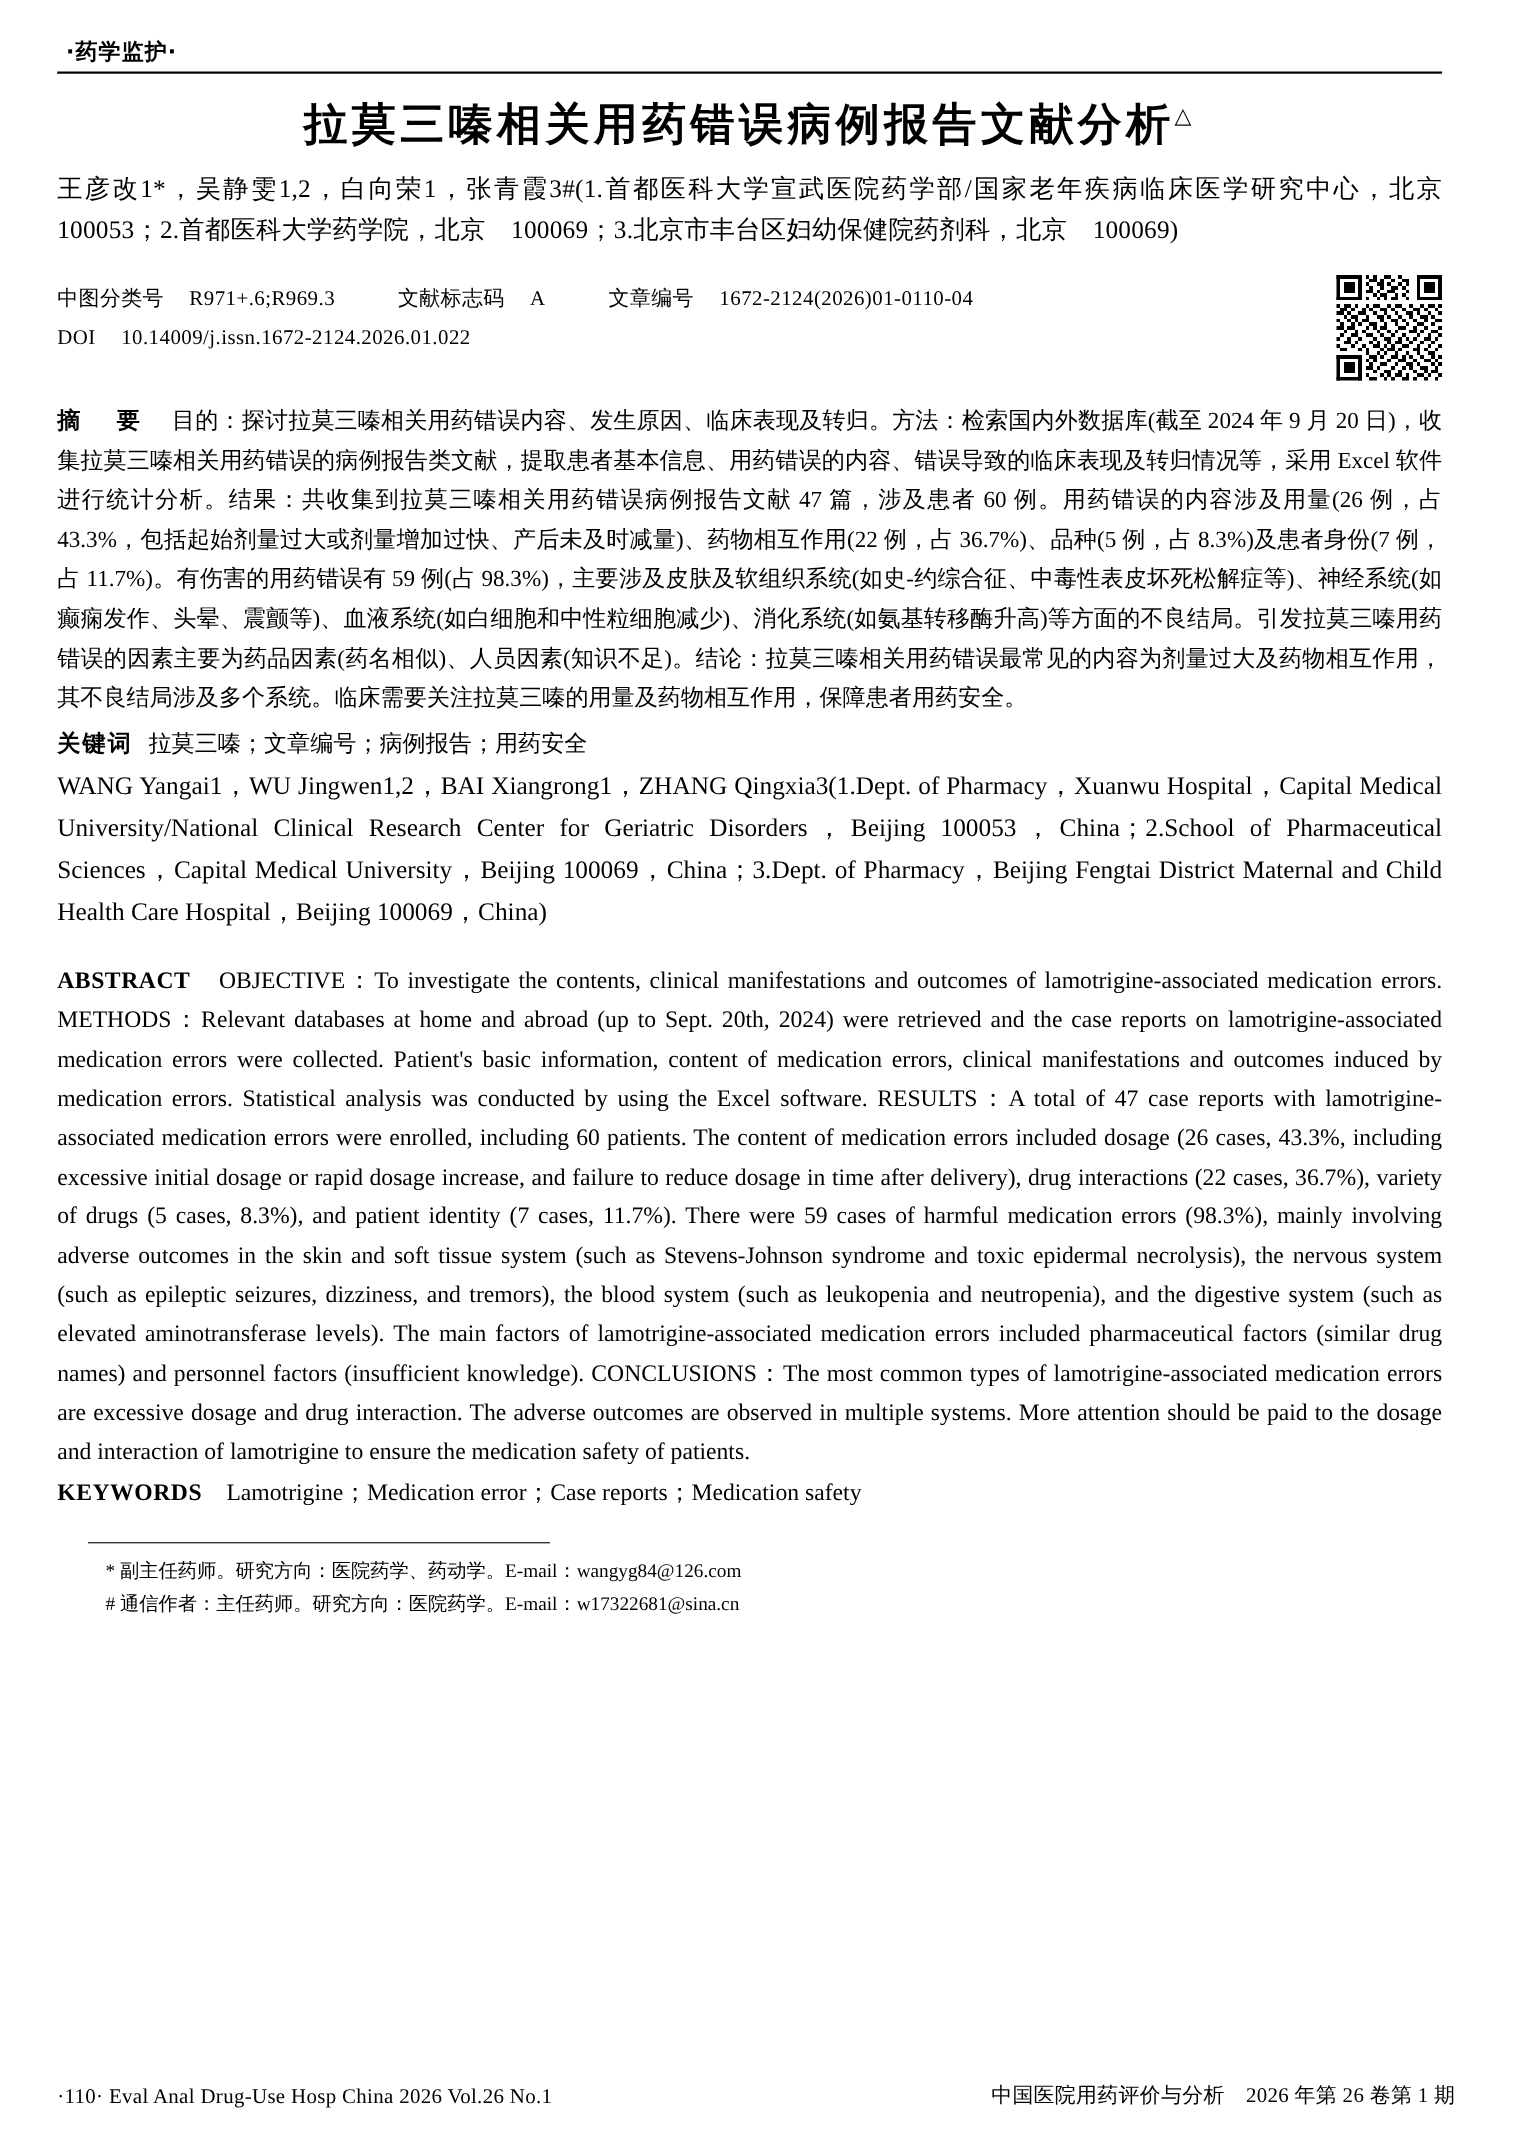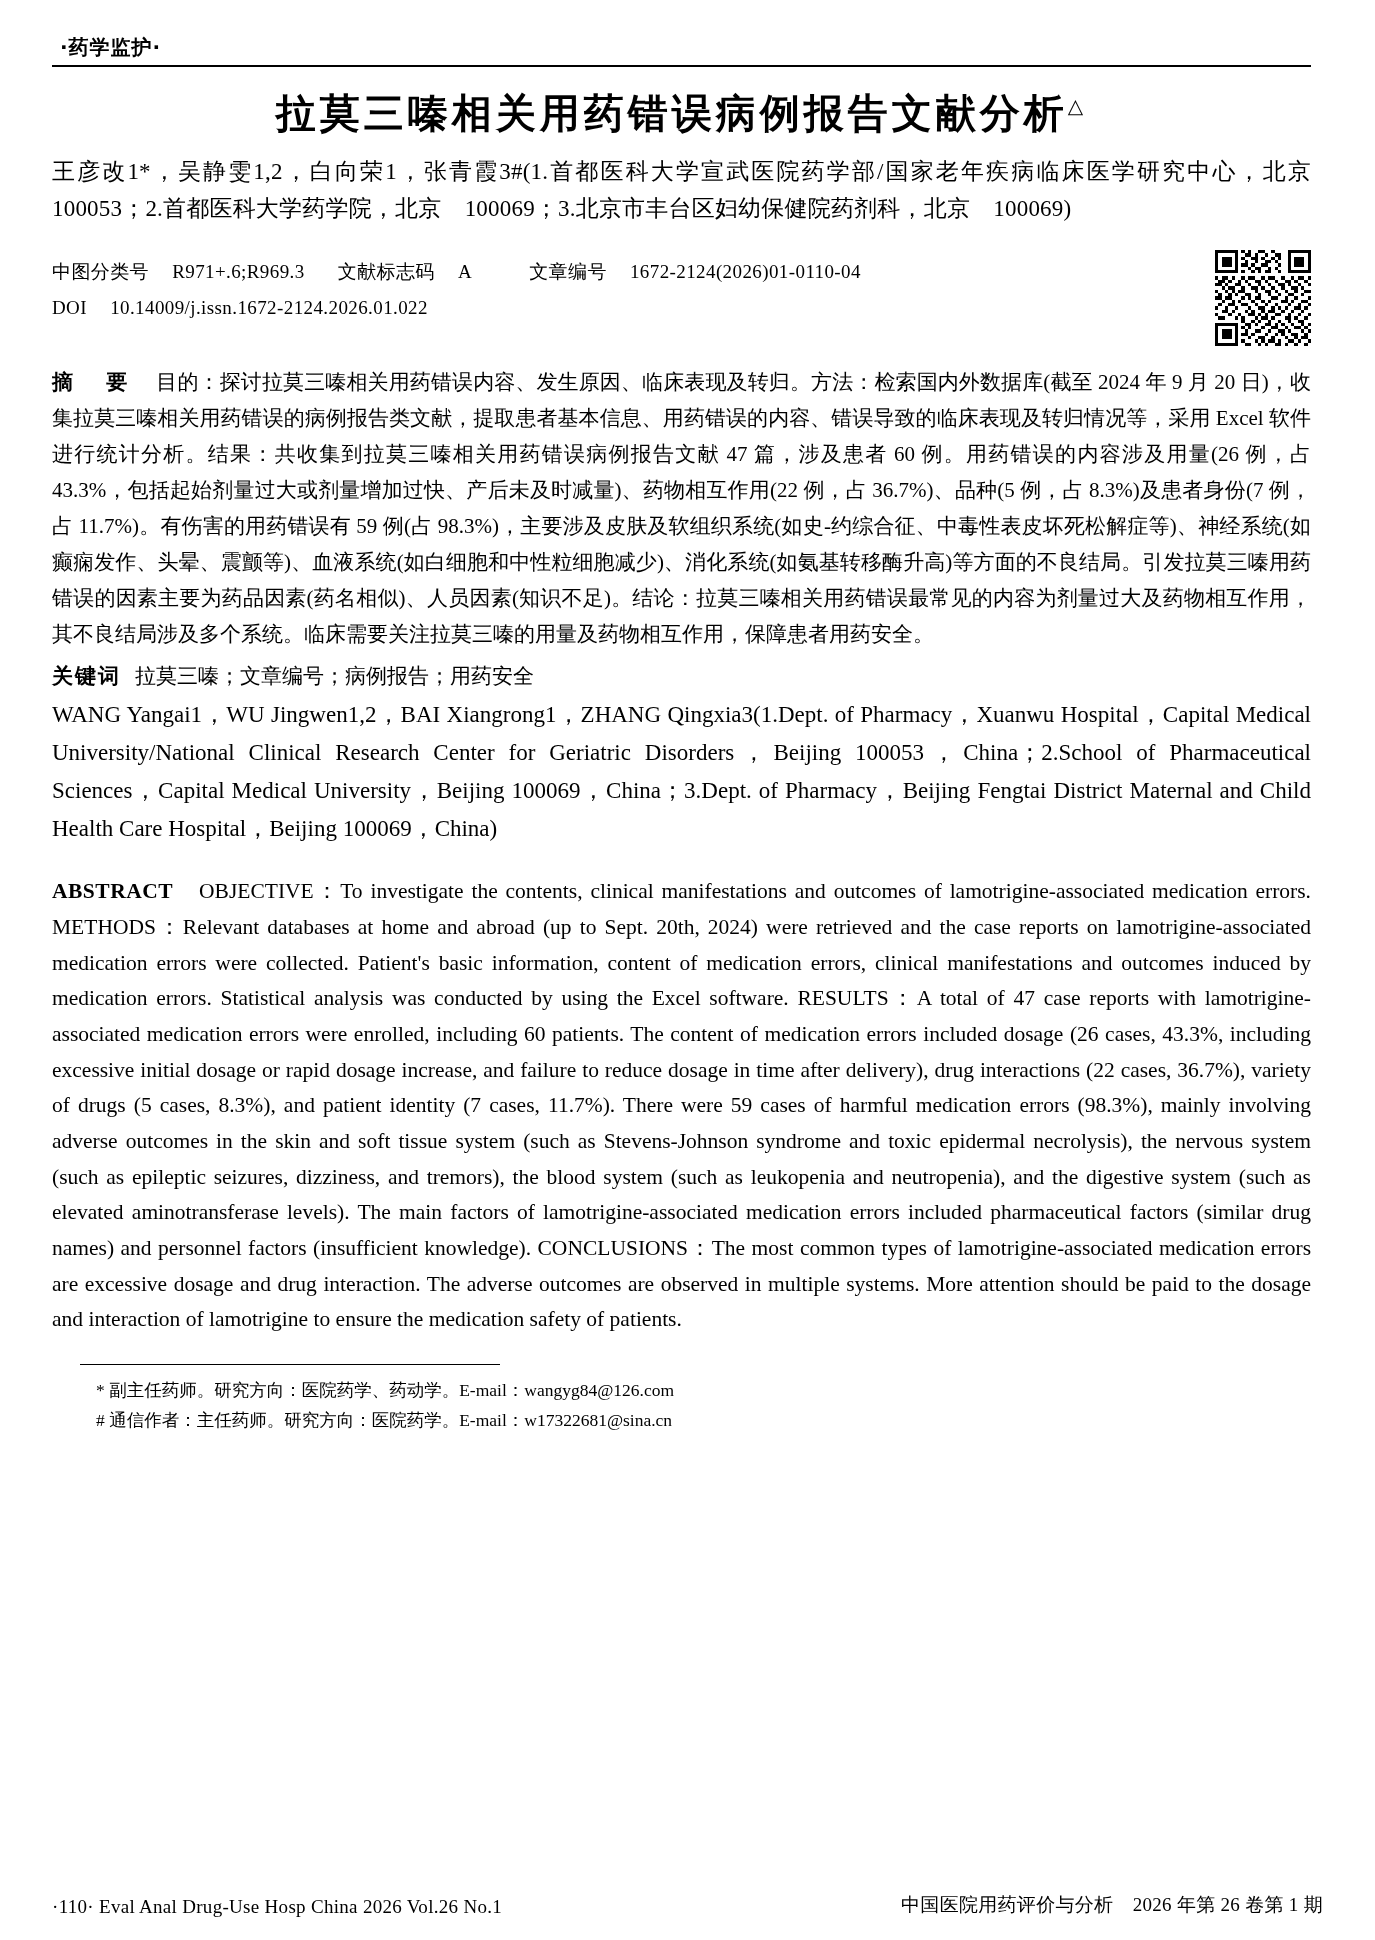--- a/index.html
+++ b/index.html
@@ -63,21 +63,21 @@
   }
   .meta-line {
     font-size: 19px;
     letter-spacing: 0.4px;
     line-height: 1.9;
     white-space: nowrap;
   }
   .meta-line .seg {
     display: inline-block;
   }
-  .meta-gap-1 { margin-right: 28px; }
+  .meta-gap-1 { margin-right: 52px; }
   .meta-gap-2 { margin-right: 52px; }
   .meta-gap-3 { margin-right: 18px; }
   .qr {
     position: absolute;
     right: 0;
     top: -4px;
     width: 96px;
     height: 96px;
   }
   .qr svg { display: block; }
@@ -440,20 +440,23 @@
     <span class="lead">关键词</span><span>拉莫三嗪；文章编号；病例报告；用药安全</span>
   </div>
 
 
   <div class="authors-en">WANG Yangai1，WU Jingwen1,2，BAI Xiangrong1，ZHANG Qingxia3(1.Dept. of Pharmacy，Xuanwu Hospital，Capital Medical University/National Clinical Research Center for Geriatric Disorders，Beijing 100053，China；2.School of Pharmaceutical Sciences，Capital Medical University，Beijing 100069，China；3.Dept. of Pharmacy，Beijing Fengtai District Maternal and Child Health Care Hospital，Beijing 100069，China)</div>
 
   <div class="abs-en">
     <span class="lead">ABSTRACT</span><span>OBJECTIVE：To investigate the contents, clinical manifestations and outcomes of lamotrigine-associated medication errors. METHODS：Relevant databases at home and abroad (up to Sept. 20th, 2024) were retrieved and the case reports on lamotrigine-associated medication errors were collected. Patient's basic information, content of medication errors, clinical manifestations and outcomes induced by medication errors. Statistical analysis was conducted by using the Excel software. RESULTS：A total of 47 case reports with lamotrigine-associated medication errors were enrolled, including 60 patients. The content of medication errors included dosage (26 cases, 43.3%, including excessive initial dosage or rapid dosage increase, and failure to reduce dosage in time after delivery), drug interactions (22 cases, 36.7%), variety of drugs (5 cases, 8.3%), and patient identity (7 cases, 11.7%). There were 59 cases of harmful medication errors (98.3%), mainly involving adverse outcomes in the skin and soft tissue system (such as Stevens-Johnson syndrome and toxic epidermal necrolysis), the nervous system (such as epileptic seizures, dizziness, and tremors), the blood system (such as leukopenia and neutropenia), and the digestive system (such as elevated aminotransferase levels). The main factors of lamotrigine-associated medication errors included pharmaceutical factors (similar drug names) and personnel factors (insufficient knowledge). CONCLUSIONS：The most common types of lamotrigine-associated medication errors are excessive dosage and drug interaction. The adverse outcomes are observed in multiple systems. More attention should be paid to the dosage and interaction of lamotrigine to ensure the medication safety of patients.</span>
   </div>
 
+  <div class="kw-en">
+    <span class="lead">KEYWORDS</span><span>Lamotrigine；Medication error；Case reports；Medication safety</span>
+  </div>
 
   <div class="fn-rule"></div>
   <div class="footnotes">
     <div>* 副主任药师。研究方向：医院药学、药动学。E-mail：wangyg84@126.com</div>
     <div># 通信作者：主任药师。研究方向：医院药学。E-mail：w17322681@sina.cn</div>
   </div>
 
   <div class="footer">
     <div class="left">·110·  Eval Anal Drug-Use Hosp China 2026 Vol.26 No.1</div>
     <div class="right">中国医院用药评价与分析　2026 年第 26 卷第 1 期</div>

